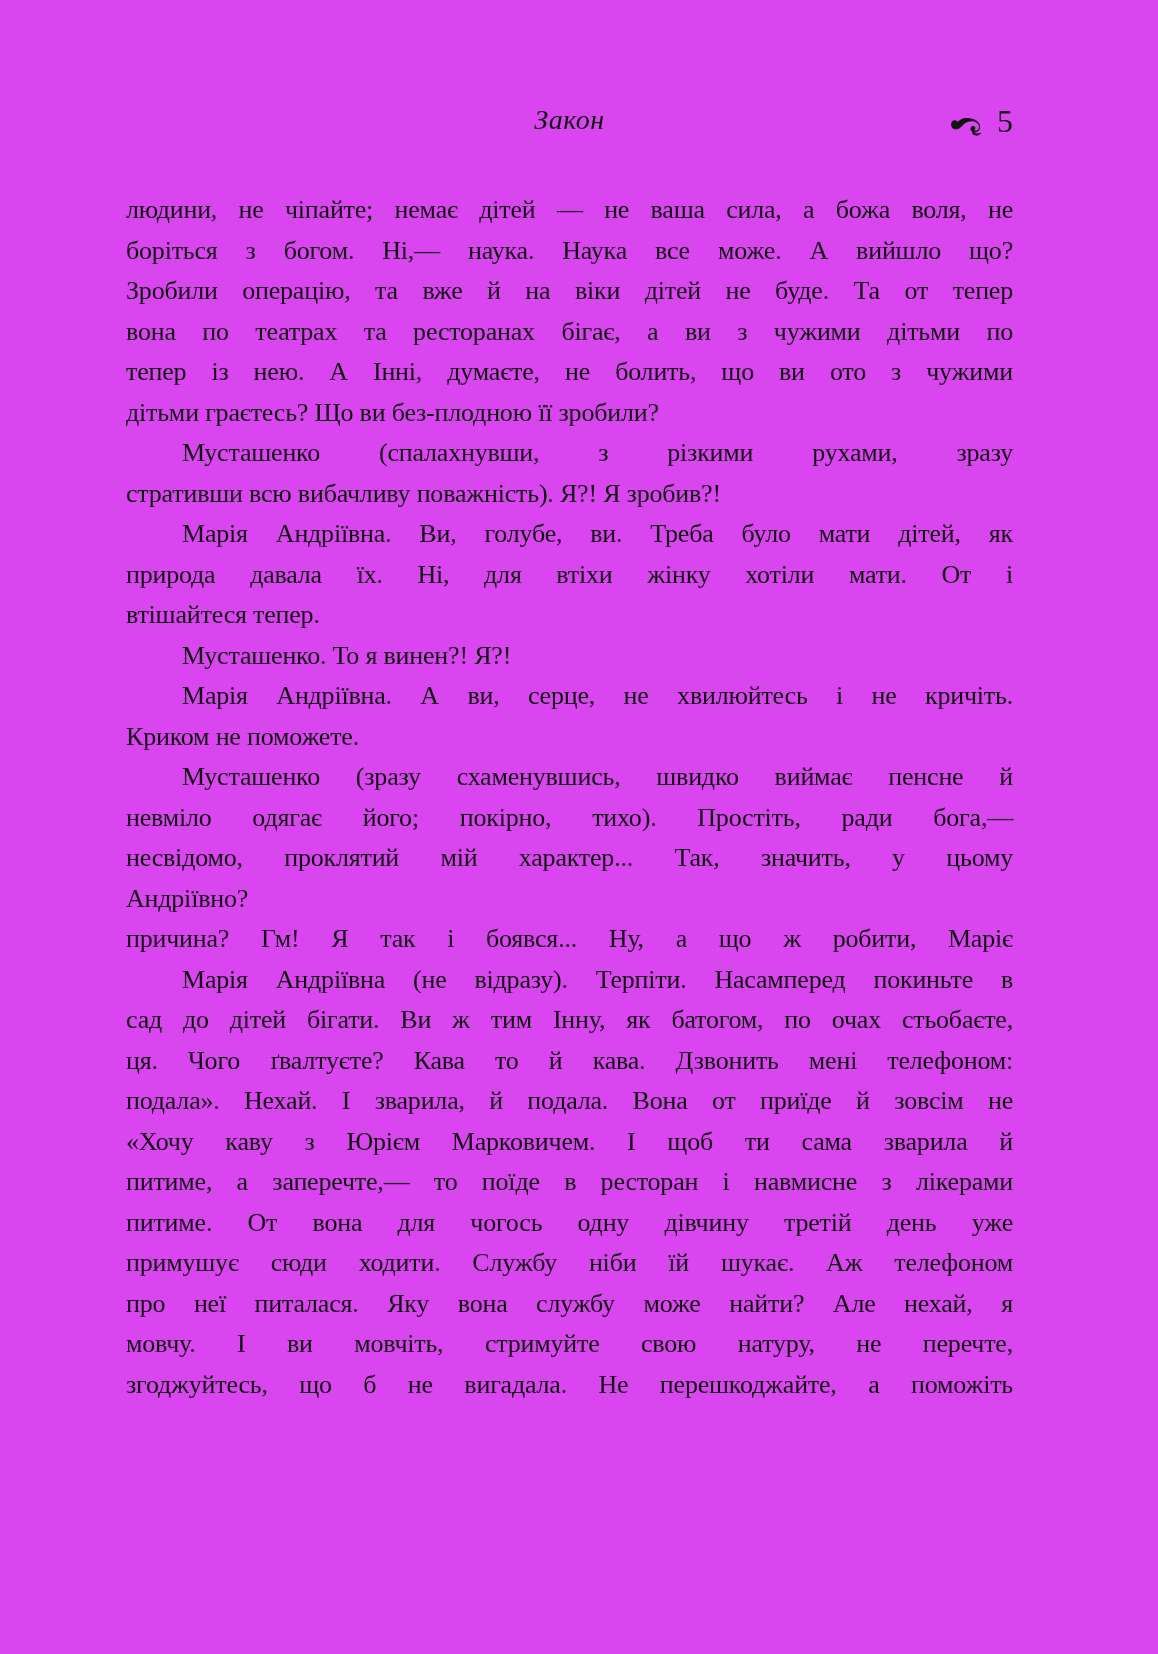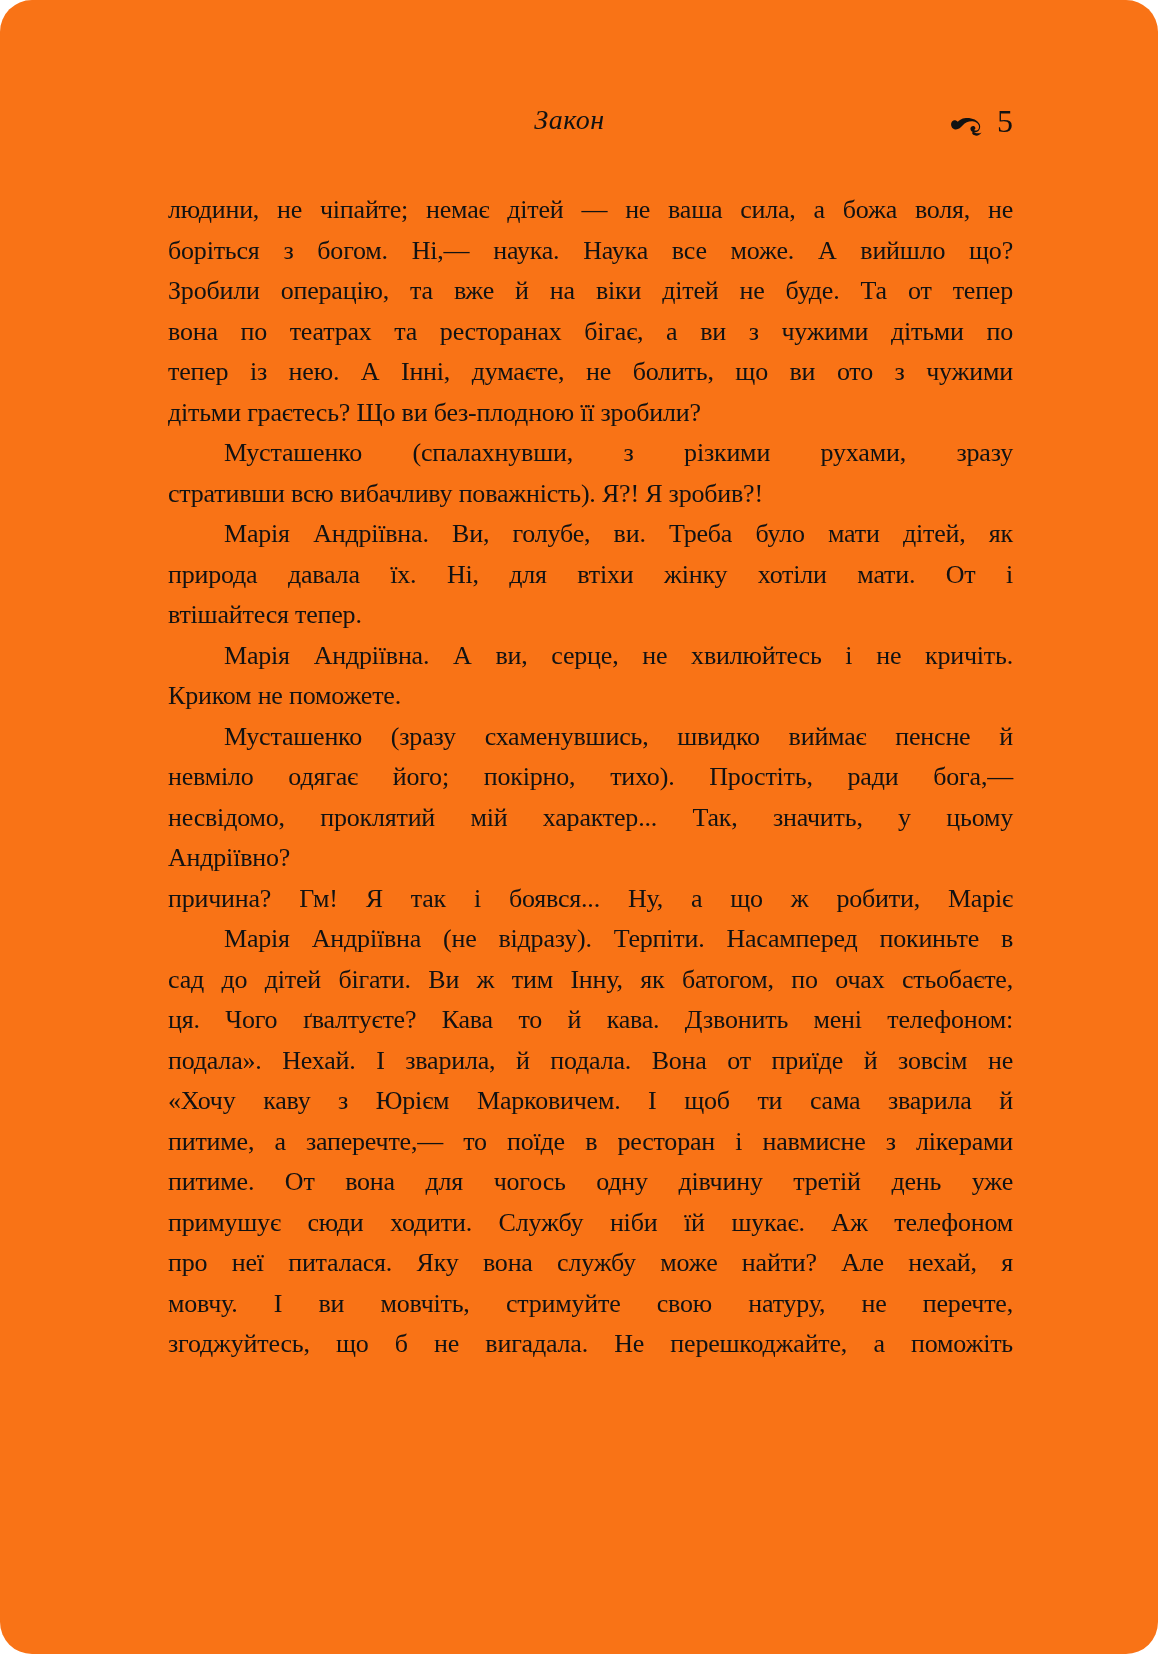--- a/index.html
+++ b/index.html
@@ -57,33 +57,32 @@
     left: 126px;
     top: 190px;
     width: 887px;
     font-size: 26px;
     line-height: 40.5px;
     letter-spacing: -0.2px;
   }
   .line {
     text-align: justify;
     text-align-last: justify;
-    margin-left: 42px;
   }
   .line.last {
     text-align-last: left;
   }
   .line.indent {
     text-indent: 56px;
   }
 </style>
 </head>
 <body>
 
-<div class="page" style="color: rgb(18, 18, 18); background: #f97316; border-radius: 32px;">
+<div class="page" style="color: rgb(18, 18, 18); background: #d946ef;">
 
   <div class="running-header">
     <div class="running-title">Закон</div>
     <div class="header-right">
       <span class="fleuron">
         <svg width="36" height="26" viewBox="0 0 36 26" xmlns="http://www.w3.org/2000/svg">
           <path fill="#121212" d="M2.5 14.5 C1 10.5 4 7.5 7 8.5 C9.5 9.3 10 12 8 13.2 C6.5 14 4.8 13.2 5 11.8 C5.2 10.6 6.8 10.4 7.4 11.4 C8.8 9.2 12.5 6.2 17 6 C23 5.7 28.5 8 30.5 12 C32.2 15.4 30.5 19.5 26.8 20.3 C23.8 21 21.2 19.2 21.4 16.6 C21.6 14.4 24 13.4 25.6 14.6 C26.9 15.6 26.6 17.5 25.1 17.9 C26.4 19.3 29.2 18.6 29.9 16 C30.7 13.1 28.3 10.2 24.7 9.5 C20.8 8.7 16.4 10.3 13.8 13.2 C11.8 15.4 9.4 17.6 6.6 17.4 C4.6 17.3 3.1 16.2 2.5 14.5 Z"></path>
           <path fill="#121212" d="M24 19.5 C26.5 21.5 30 22 32.5 20.5 C31 23.5 27 24.5 24.3 22.8 C23 22 22.8 20.3 24 19.5 Z"></path>
         </svg>
       </span>
@@ -97,20 +96,21 @@
       <div class="line">боріться з богом. Ні,— наука. Наука все може. А вийшло що?</div>
       <div class="line">Зробили операцію, та вже й на віки дітей не буде. Та от тепер</div>
       <div class="line">вона по театрах та ресторанах бігає, а ви з чужими дітьми по</div>
       <div class="line">тепер із нею. А Інні, думаєте, не болить, що ви ото з чужими</div>
       <div class="line last">дітьми граєтесь? Що ви без-плодною її зробили?</div>
       <div class="line indent">Мусташенко (спалахнувши, з різкими рухами, зразу</div>
       <div class="line last">стративши всю вибачливу поважність). Я?! Я зробив?!</div>
       <div class="line indent">Марія Андріївна. Ви, голубе, ви. Треба було мати дітей, як</div>
       <div class="line">природа давала їх. Ні, для втіхи жінку хотіли мати. От і</div>
       <div class="line last">втішайтеся тепер.</div>
+      <div class="line indent last">Мусташенко. То я винен?! Я?!</div>
       <div class="line indent">Марія Андріївна. А ви, серце, не хвилюйтесь і не кричіть.</div>
       <div class="line last">Криком не поможете.</div>
       <div class="line indent">Мусташенко (зразу схаменувшись, швидко виймає пенсне й</div>
       <div class="line">невміло одягає його; покірно, тихо). Простіть, ради бога,—</div>
       <div class="line">несвідомо, проклятий мій характер... Так, значить, у цьому</div>
       <div class="line last">Андріївно?</div>
       <div class="line">причина? Гм! Я так і боявся... Ну, а що ж робити, Маріє</div>
       <div class="line indent">Марія Андріївна (не відразу). Терпіти. Насамперед покиньте в</div>
       <div class="line">сад до дітей бігати. Ви ж тим Інну, як батогом, по очах стьобаєте,</div>
       <div class="line">ця. Чого ґвалтуєте? Кава то й кава. Дзвонить мені телефоном:</div>

